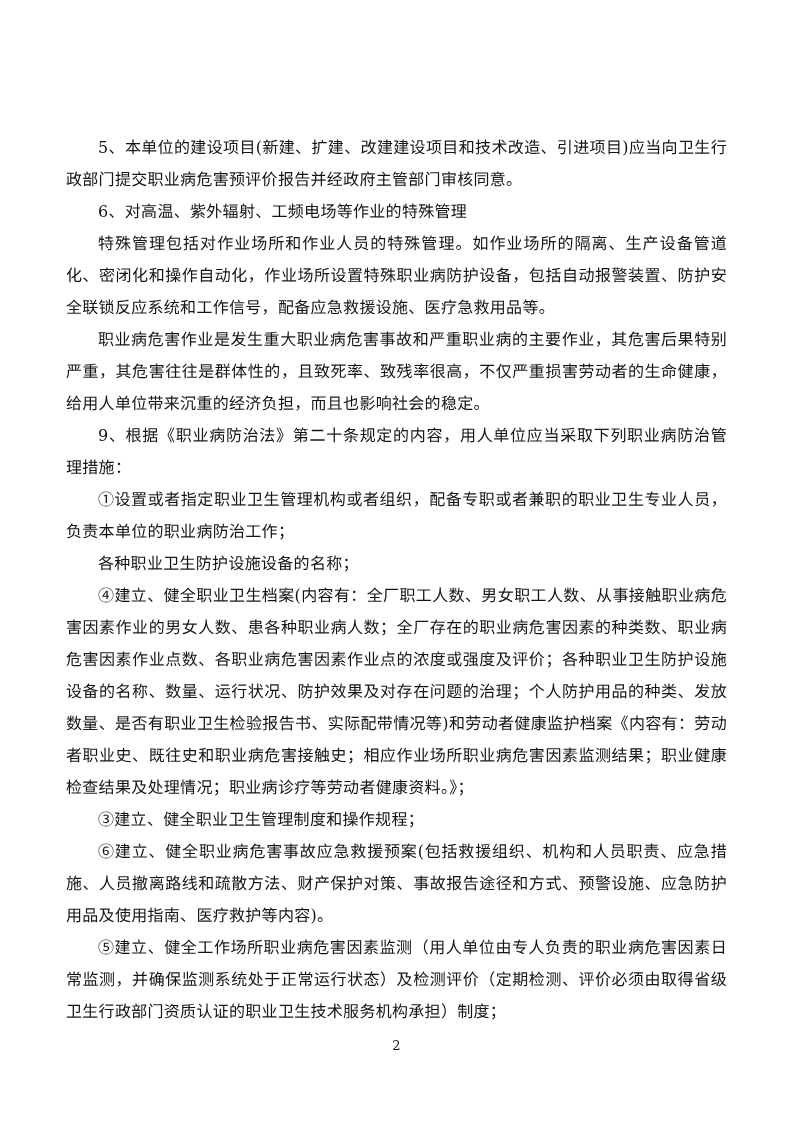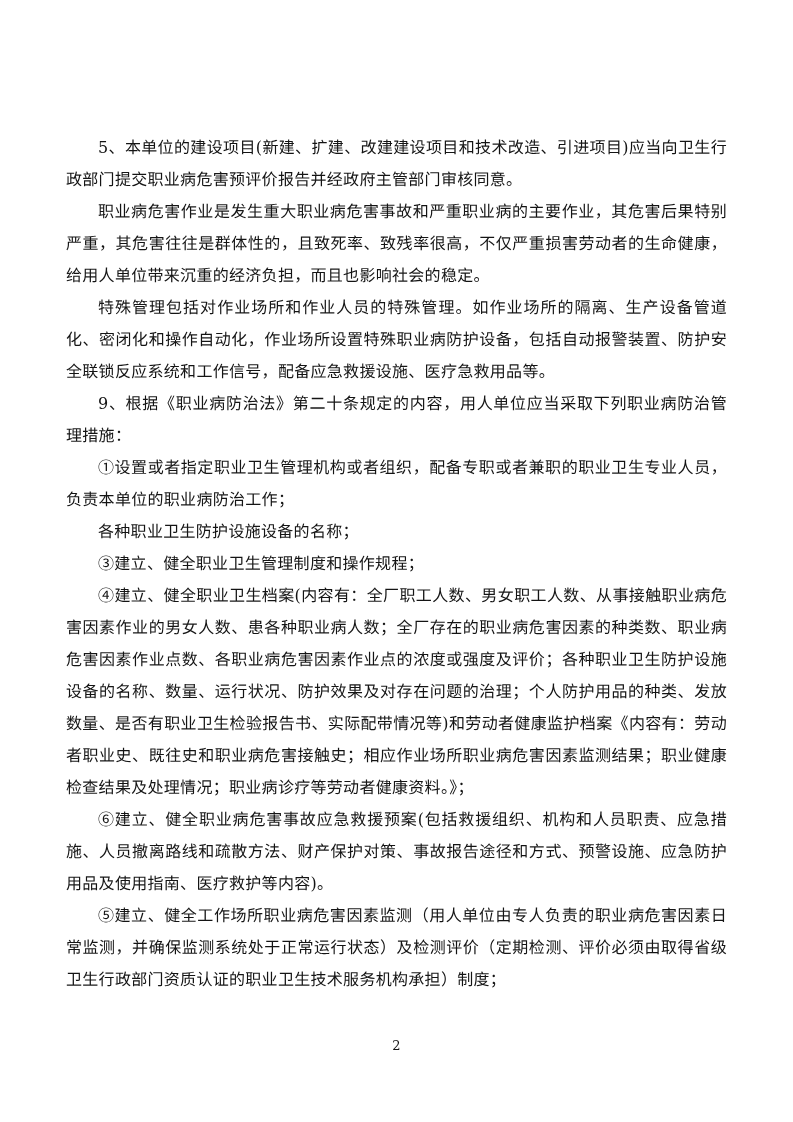--- a/index.html
+++ b/index.html
@@ -43,24 +43,25 @@
     line-height: 18px;
     color: #141414;
   }
 </style>
 </head>
 <body>
 
 <div class="page">
   <div class="content">
     <p>5、本单位的建设项目(新建、扩建、改建建设项目和技术改造、引进项目)应当向卫生行政部门提交职业病危害预评价报告并经政府主管部门审核同意。</p>
+    <p>6、对高温、紫外辐射、工频电场等作业的特殊管理</p>
+    <p>特殊管理包括对作业场所和作业人员的特殊管理。如作业场所的隔离、生产设备管道化、密闭化和操作自动化，作业场所设置特殊职业病防护设备，包括自动报警装置、防护安全联锁反应系统和工作信号，配备应急救援设施、医疗急救用品等。</p>
     <p>职业病危害作业是发生重大职业病危害事故和严重职业病的主要作业，其危害后果特别严重，其危害往往是群体性的，且致死率、致残率很高，不仅严重损害劳动者的生命健康，给用人单位带来沉重的经济负担，而且也影响社会的稳定。</p>
-    <p>特殊管理包括对作业场所和作业人员的特殊管理。如作业场所的隔离、生产设备管道化、密闭化和操作自动化，作业场所设置特殊职业病防护设备，包括自动报警装置、防护安全联锁反应系统和工作信号，配备应急救援设施、医疗急救用品等。</p>
     <p>9、根据《职业病防治法》第二十条规定的内容，用人单位应当采取下列职业病防治管理措施：</p>
     <p>①设置或者指定职业卫生管理机构或者组织，配备专职或者兼职的职业卫生专业人员，负责本单位的职业病防治工作；</p>
     <p>各种职业卫生防护设施设备的名称；</p>
+    <p>④建立、健全职业卫生档案(内容有：全厂职工人数、男女职工人数、从事接触职业病危害因素作业的男女人数、患各种职业病人数；全厂存在的职业病危害因素的种类数、职业病危害因素作业点数、各职业病危害因素作业点的浓度或强度及评价；各种职业卫生防护设施设备的名称、数量、运行状况、防护效果及对存在问题的治理；个人防护用品的种类、发放数量、是否有职业卫生检验报告书、实际配带情况等)和劳动者健康监护档案《内容有：劳动者职业史、既往史和职业病危害接触史；相应作业场所职业病危害因素监测结果；职业健康检查结果及处理情况；职业病诊疗等劳动者健康资料。》；</p>
     <p>③建立、健全职业卫生管理制度和操作规程；</p>
-    <p>④建立、健全职业卫生档案(内容有：全厂职工人数、男女职工人数、从事接触职业病危害因素作业的男女人数、患各种职业病人数；全厂存在的职业病危害因素的种类数、职业病危害因素作业点数、各职业病危害因素作业点的浓度或强度及评价；各种职业卫生防护设施设备的名称、数量、运行状况、防护效果及对存在问题的治理；个人防护用品的种类、发放数量、是否有职业卫生检验报告书、实际配带情况等)和劳动者健康监护档案《内容有：劳动者职业史、既往史和职业病危害接触史；相应作业场所职业病危害因素监测结果；职业健康检查结果及处理情况；职业病诊疗等劳动者健康资料。》；</p>
     <p>⑥建立、健全职业病危害事故应急救援预案(包括救援组织、机构和人员职责、应急措施、人员撤离路线和疏散方法、财产保护对策、事故报告途径和方式、预警设施、应急防护用品及使用指南、医疗救护等内容)。</p>
     <p>⑤建立、健全工作场所职业病危害因素监测（用人单位由专人负责的职业病危害因素日常监测，并确保监测系统处于正常运行状态）及检测评价（定期检测、评价必须由取得省级卫生行政部门资质认证的职业卫生技术服务机构承担）制度；</p>
   </div>
   <div class="page-footer">2</div>
 </div>
 
 </body></html>

